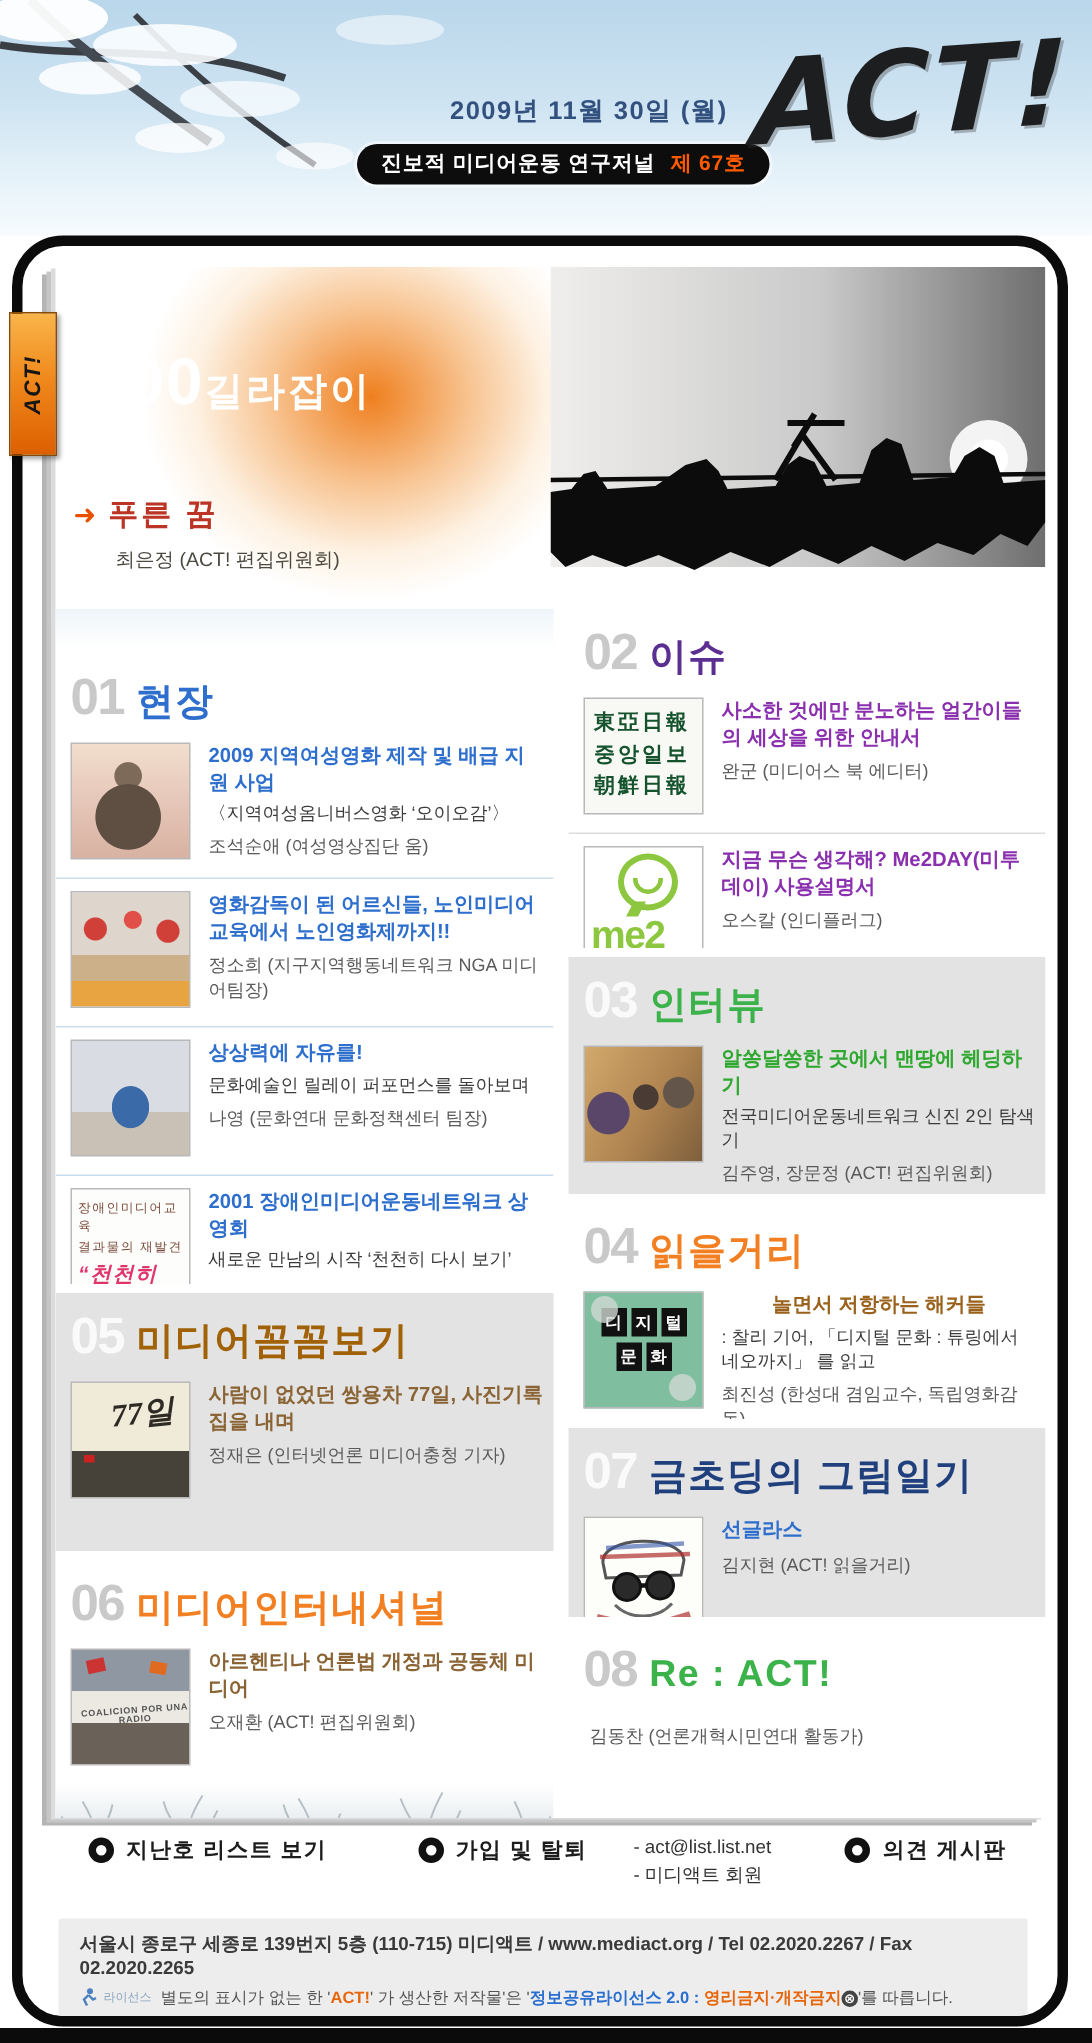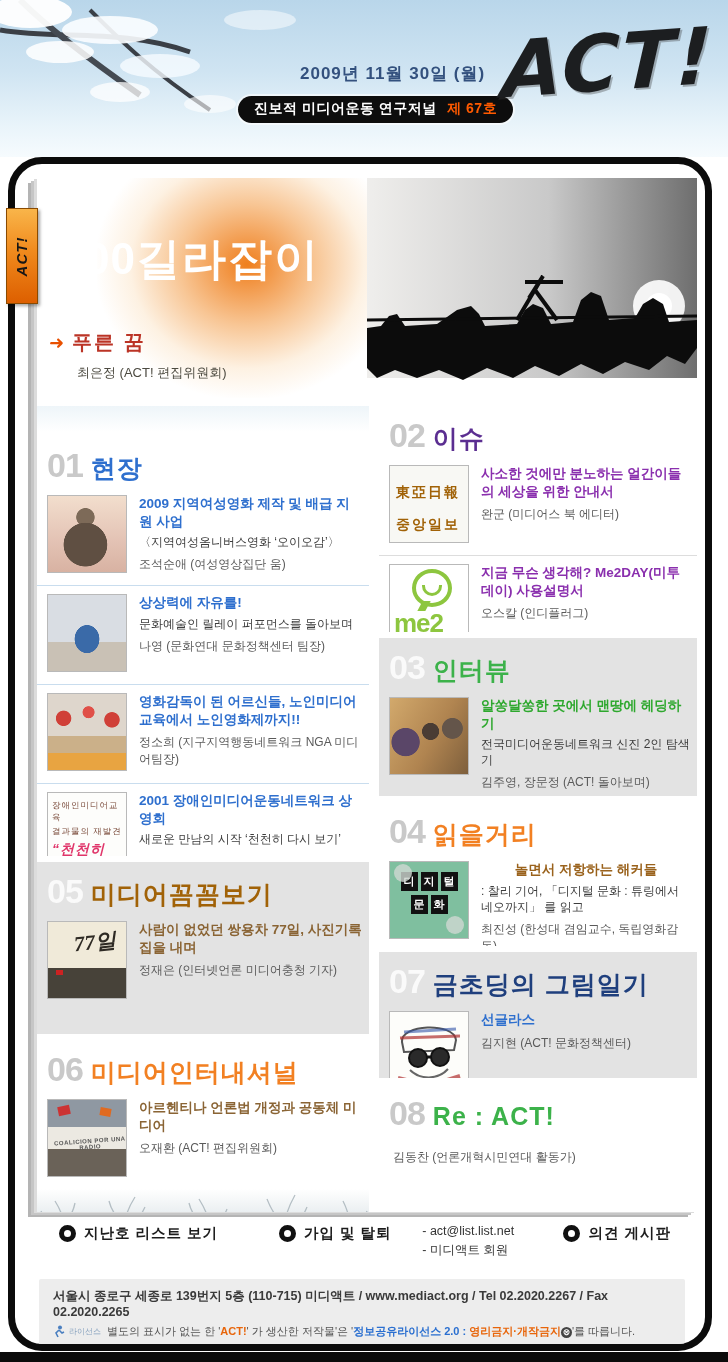--- a/index.html
+++ b/index.html
@@ -34,21 +34,21 @@
   .guide{position:relative;height:228px;overflow:hidden;
     background:
       repeating-linear-gradient(90deg,rgba(214,200,150,.25) 0 3px,rgba(255,255,255,0) 3px 9px),
       radial-gradient(circle at 26% 38%,#f08а1d 0%,rgba(240,138,29,0) 0%),
       linear-gradient(180deg,#f9f5de 0%,#f3ecc6 100%);}
   .guide-glow{position:absolute;left:60px;top:-10px;width:300px;height:230px;
     background:radial-gradient(ellipse at 50% 42%,rgba(238,120,18,.95) 0%,rgba(242,150,60,.55) 32%,rgba(248,200,140,.25) 55%,rgba(248,220,180,0) 72%);}
   .guide-photo{position:absolute;right:0;top:0;width:330px;height:228px;}
   .guide-title{position:absolute;left:48px;top:52px;color:#fff;z-index:5;}
   .guide-title .n{font-size:44px;font-weight:bold;letter-spacing:1px;}
-  .guide-title .t{font-size:44px;font-weight:bold;letter-spacing:2px;}
+  .guide-title .t{font-size:26px;font-weight:bold;letter-spacing:2px;}
   .guide-item{position:absolute;left:12px;bottom:24px;z-index:5;}
   .guide-item .arrow{color:#e85000;font-size:18px;font-weight:bold;margin-right:8px;}
   .guide-item .gt{display:inline;color:#bb3426;font-size:20px;font-weight:bold;letter-spacing:2px;}
   .guide-item .ga{margin:8px 0 0 28px;font-size:13px;color:#4c4a40;}
   
   .cols{display:flex;margin-top:0;height:806px;overflow:hidden;}
   .col-left{width:332px;flex:none;padding-top:30px;box-sizing:border-box;
      background:linear-gradient(180deg,#eef5f9 0%,#ffffff 26px,#ffffff 100%);}
   .col-right{flex:1;margin-left:10px;}
   .sec{box-sizing:border-box;overflow:hidden;}
@@ -81,21 +81,21 @@
   .th-b{background:radial-gradient(circle at 20% 32%,#d04038 0 9%,rgba(0,0,0,0) 10%),
         radial-gradient(circle at 52% 24%,#e05048 0 8%,rgba(0,0,0,0) 9%),
         radial-gradient(circle at 82% 34%,#d04038 0 9%,rgba(0,0,0,0) 10%),
         linear-gradient(180deg,#ded6cc 0 55%,#cbb089 55% 78%,#e8a441 78% 100%);}
   .th-c{background:radial-gradient(ellipse at 50% 58%,#3a6aa8 0 22%,rgba(0,0,0,0) 23%),
         linear-gradient(180deg,#d9dde3 0 62%,#c9c1b5 62% 100%);}
   .th-poster{background:#fdfdfb;padding:5px 4px;}
   .tp-s{font-size:8.5px;color:#7a4a3a;letter-spacing:1px;margin-top:2px;}
   .tp-r{font-size:14px;font-weight:bold;font-style:italic;color:#e0356a;margin-top:3px;letter-spacing:1px;}
   .th-news{background:#f8f8f4;padding:4px 6px;font-family:"Liberation Serif","DejaVu Serif",serif;}
-  .tn-l{font-size:14px;font-weight:bold;color:#a16207;margin-top:14px;letter-spacing:2px;}
+  .tn-l{font-size:14px;font-weight:bold;color:#14532d;margin-top:3px;letter-spacing:2px;}
   .th-me2{background:#fff;}
   .me2-balloon{position:absolute;left:22px;top:4px;width:32px;height:30px;border:4px solid #8dc63f;border-radius:50%;}
   .me2-smile{position:absolute;left:32px;top:20px;width:14px;height:8px;border:3px solid #8dc63f;border-top:none;border-radius:0 0 12px 12px;}
   .me2-tail{position:absolute;left:30px;top:36px;width:8px;height:10px;background:#8dc63f;transform:skewX(-28deg);}
   .me2-word{position:absolute;left:4px;bottom:2px;font-size:26px;font-weight:bold;color:#8dc63f;letter-spacing:-1px;}
   .th-d{background:radial-gradient(circle at 20% 58%,#5a4668 0 18%,rgba(0,0,0,0) 19%),
         radial-gradient(circle at 52% 44%,#4a3c34 0 14%,rgba(0,0,0,0) 15%),
         radial-gradient(circle at 80% 40%,#64554a 0 13%,rgba(0,0,0,0) 14%),
         linear-gradient(120deg,#d2a96c 0%,#b08450 55%,#7e5f3c 100%);}
   .th-digital{background:#7fbf9f;padding:6px 4px;}
@@ -204,32 +204,32 @@
           </div>
           <div class="item">
             <div class="thumb th-a"></div>
             <div class="itext">
               <div class="ititle i01">2009 지역여성영화 제작 및 배급 지원 사업</div>
               <div class="isub">〈지역여성옴니버스영화 ‘오이오감’〉</div>
               <div class="iauthor">조석순애 (여성영상집단 움)</div>
             </div>
           </div>
           <div class="item">
+            <div class="thumb th-b"></div>
+            <div class="itext">
+              <div class="ititle i01">영화감독이 된 어르신들, 노인미디어교육에서 노인영화제까지!!</div>
+              <div class="iauthor">정소희 (지구지역행동네트워크 NGA 미디어팀장)</div>
+            </div>
+          </div>
+          <div class="item">
             <div class="thumb th-c"></div>
             <div class="itext">
               <div class="ititle i01">상상력에 자유를!</div>
               <div class="isub">문화예술인 릴레이 퍼포먼스를 돌아보며</div>
               <div class="iauthor">나영 (문화연대 문화정책센터 팀장)</div>
-            </div>
-          </div>
-          <div class="item">
-            <div class="thumb th-b"></div>
-            <div class="itext">
-              <div class="ititle i01">영화감독이 된 어르신들, 노인미디어교육에서 노인영화제까지!!</div>
-              <div class="iauthor">정소희 (지구지역행동네트워크 NGA 미디어팀장)</div>
             </div>
           </div>
           <div class="item">
             <div class="thumb th-poster">
               <div class="tp-s">장애인미디어교육</div>
               <div class="tp-s">결과물의 재발견</div>
               <div class="tp-r">“천천히</div>
 
             </div>
             <div class="itext">
@@ -322,21 +322,21 @@
         <div class="sec band sec-plain" style="height:158px">
           <div class="sec-head">
             <span class="sec-num">03</span>
             <span class="sec-title c03">인터뷰</span>
           </div>
           <div class="item">
             <div class="thumb th-d"></div>
             <div class="itext">
               <div class="ititle i03">알쏭달쏭한 곳에서 맨땅에 헤딩하기</div>
               <div class="isub">전국미디어운동네트워크 신진 2인 탐색기</div>
-              <div class="iauthor">김주영, 장문정 (ACT! 돌아보며)</div>
+              <div class="iauthor">김주영, 장문정 (ACT! 편집위원회)</div>
             </div>
           </div>
         </div>
 
         <div class="sec sec-plain" style="height:144px">
           <div class="sec-head">
             <span class="sec-num">04</span>
             <span class="sec-title c04">읽을거리</span>
           </div>
           <div class="item">
@@ -374,21 +374,21 @@
                 <path d="M14,20 L66,17" stroke="#3355aa" stroke-width="3" opacity="0.6"></path>
                 <circle cx="28" cy="46" r="9" fill="#2a2a2a" stroke="#111" stroke-width="2"></circle>
                 <circle cx="50" cy="45" r="9" fill="#2a2a2a" stroke="#111" stroke-width="2"></circle>
                 <path d="M37,45 L41,45" stroke="#111" stroke-width="3"></path>
                 <path d="M20,58 C30,68 48,68 58,57" fill="none" stroke="#666" stroke-width="2"></path>
                 <path d="M8,66 L34,72 M44,72 L70,64" stroke="#b03030" stroke-width="4" opacity="0.7"></path>
               </svg>
             </div>
             <div class="itext">
               <div class="ititle i07">선글라스</div>
-              <div class="iauthor">김지현 (ACT! 문화정책센터)</div>
+              <div class="iauthor">김지현 (ACT! 읽을거리)</div>
             </div>
           </div>
         </div>
 
         <div class="sec sec-plain" style="height:142px">
           <div class="sec-head">
             <span class="sec-num">08</span>
             <span class="sec-title c08">Re : ACT!</span>
           </div>
           <div class="item">

